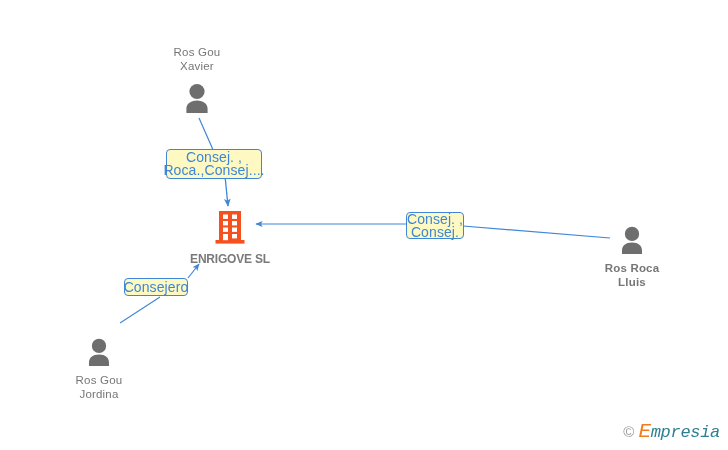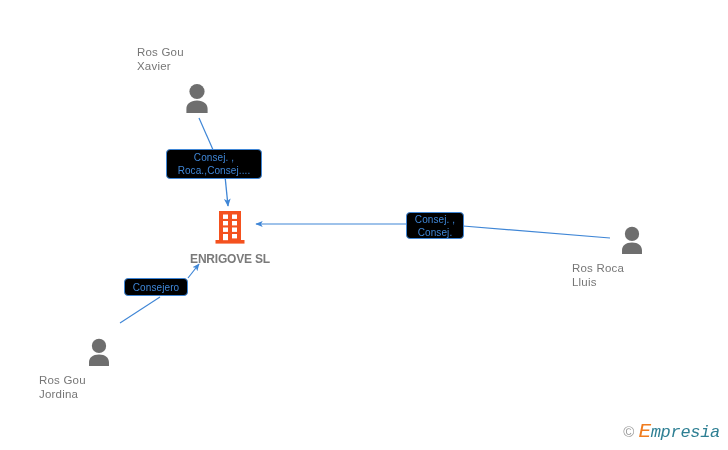--- a/index.html
+++ b/index.html
@@ -22,21 +22,21 @@
     top: 0;
     width: 728px;
     height: 450px;
     pointer-events: none;
   }
 
   
   .person-node {
     position: absolute;
     width: 120px;
-    text-align: left;
+    text-align: center;
   }
   .person-name {
     font-size: 11.5px;
     color: #767676;
     line-height: 13.5px;
     letter-spacing: 0.2px;
     white-space: pre-line;
   }
   .person-icon {
     display: block;
@@ -59,25 +59,25 @@
   }
   .company-icon {
     display: block;
     margin: 0 auto;
   }
 
   
   .rel-label {
     position: absolute;
     box-sizing: border-box;
-    background: #000000;
+    background: #fef9c3;
     border: 1px solid #3f86d6;
     border-radius: 4px;
     color: #3f86d6;
-    font-size: 10px;
+    font-size: 14px;
     line-height: 13px;
     text-align: center;
     letter-spacing: 0.1px;
     display: flex;
     flex-direction: column;
     align-items: center;
     justify-content: center;
     white-space: nowrap;
     box-shadow: 0 0 0 0 rgba(0,0,0,0);
   }
@@ -172,21 +172,21 @@
   <div class="rel-label" style="left:406px; top:212px; width:58px; height:27px;">
     <span>Consej. ,</span>
     <span>Consej.</span>
   </div>
 
   <div class="person-node" style="left:572px; top:224px;">
     <svg class="person-icon" width="32" height="32" viewBox="0 0 34 34" xmlns="http://www.w3.org/2000/svg">
       <circle cx="17" cy="10.5" r="7.6" fill="#6E6E6E"></circle>
       <path d="M17 19.6c-6.7 0-10.6 3.6-10.6 8.2V32h21.2v-4.2c0-4.6-3.9-8.2-10.6-8.2z" fill="#6E6E6E"></path>
     </svg>
-    <div class="person-name" style="margin-top:6px;">Ros Roca
+    <div class="person-name" style="margin-top:6px;font-weight:bold;">Ros Roca
 Lluis</div>
   </div>
 
   <div class="rel-label" style="left:124px; top:278px; width:64px; height:18px;">
     <span>Consejero</span>
   </div>
 
   <div class="person-node" style="left:39px; top:336px;">
     <svg class="person-icon" width="32" height="32" viewBox="0 0 34 34" xmlns="http://www.w3.org/2000/svg">
       <circle cx="17" cy="10.5" r="7.6" fill="#6E6E6E"></circle>

